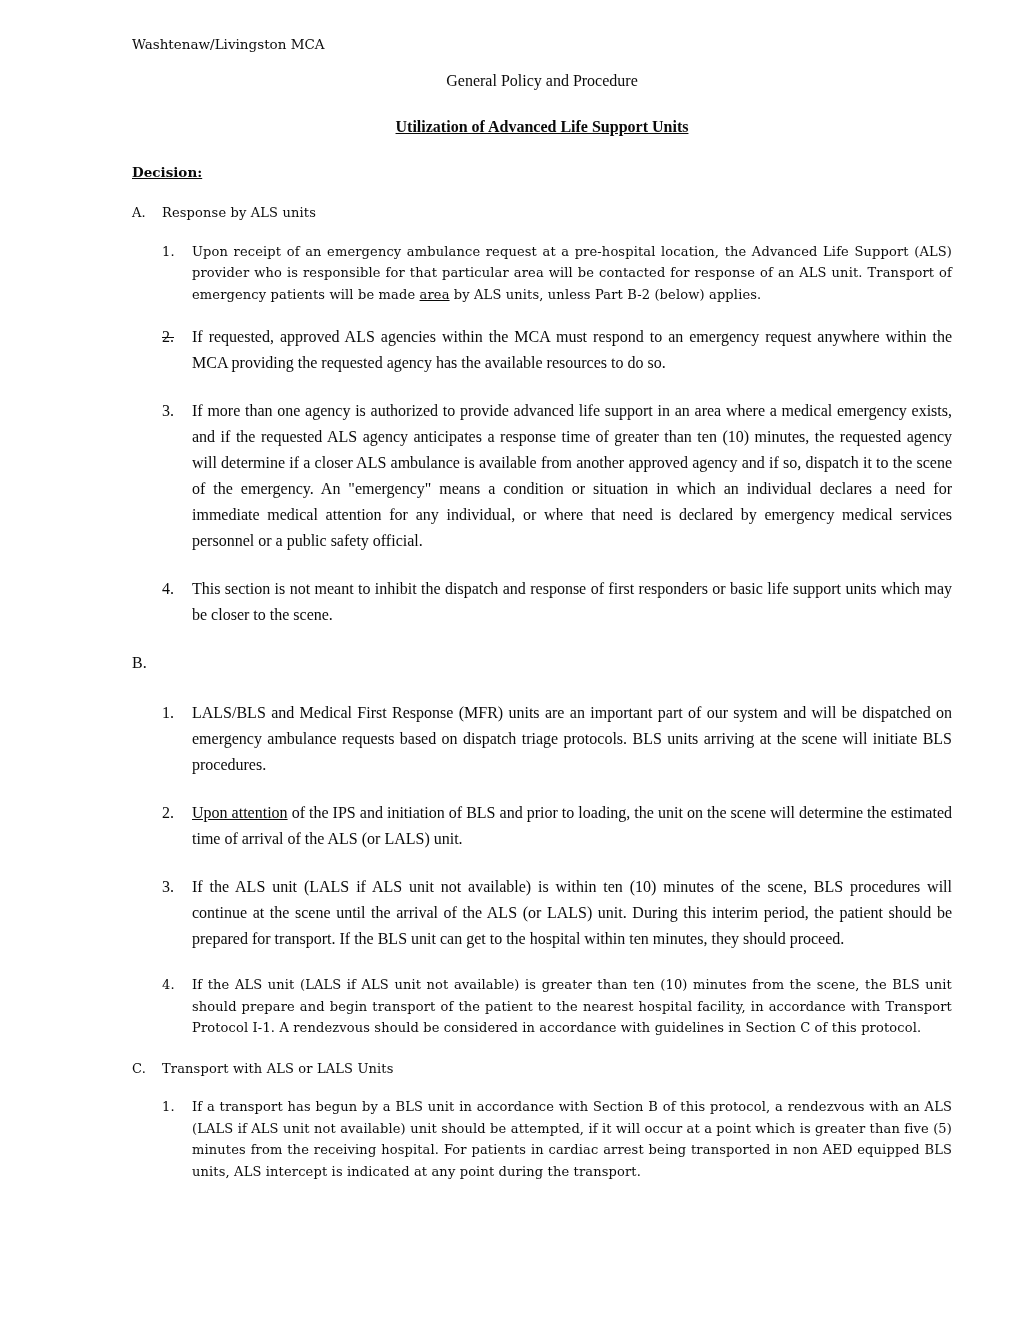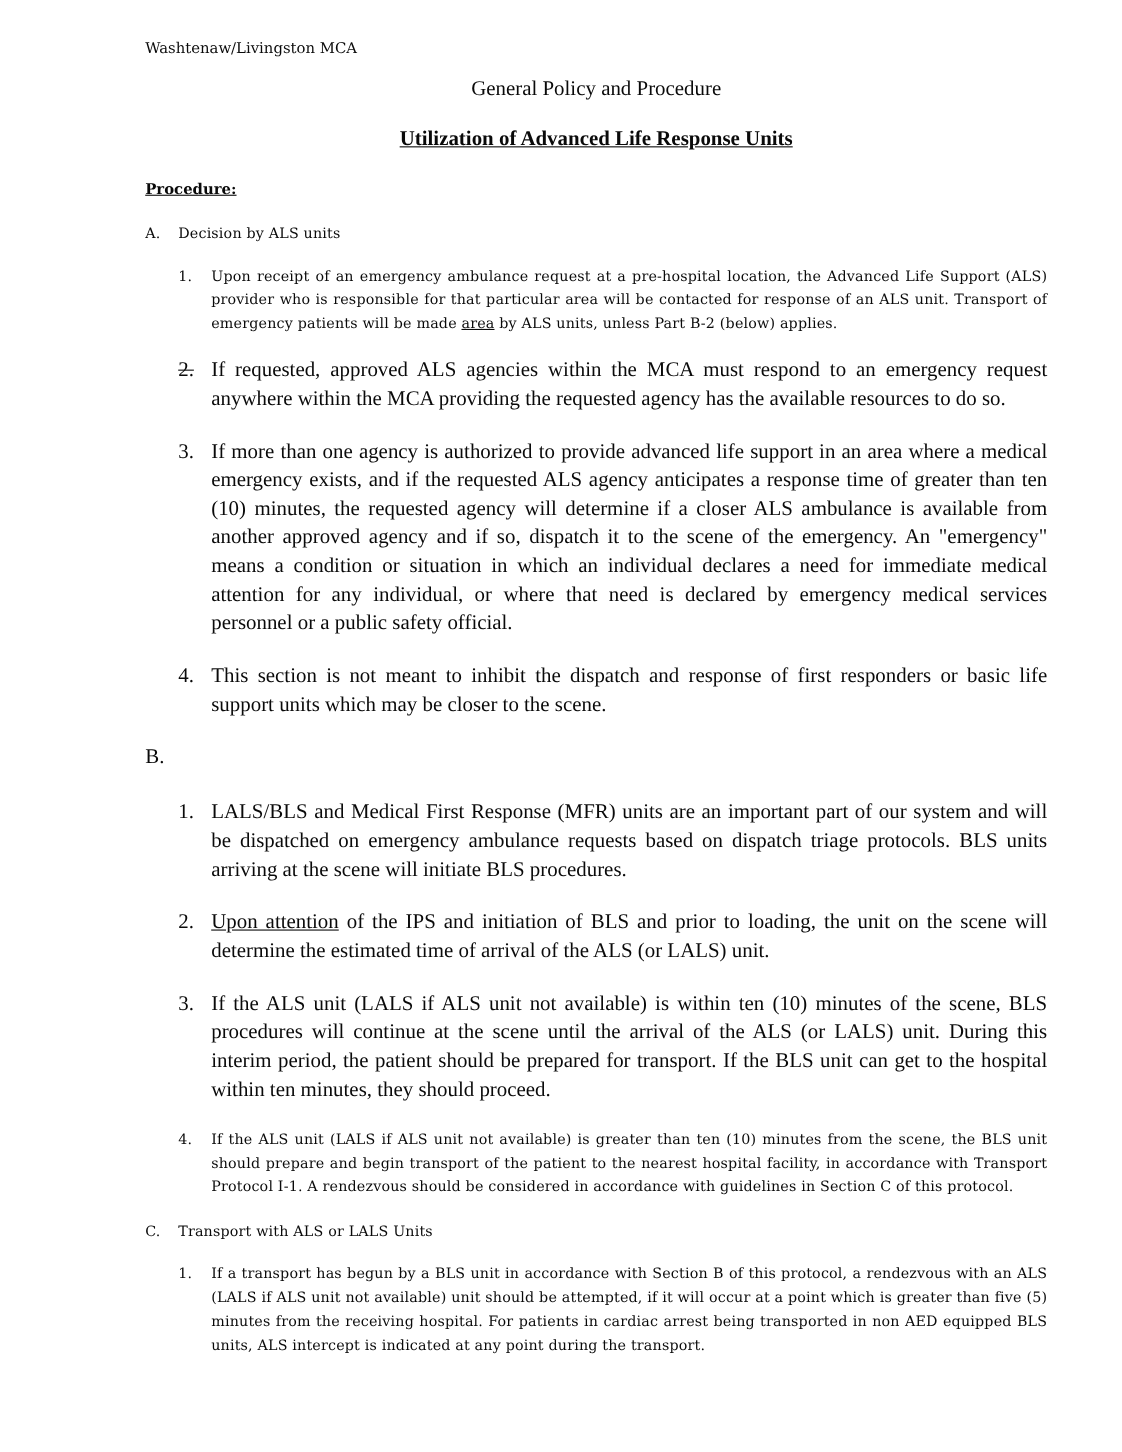--- a/index.html
+++ b/index.html
@@ -8,21 +8,21 @@
     position: relative;
     width: 996px;
     min-height: 1320px;
     margin: 0 auto;
     background: #ffffff;
     color: #0a0a0a;
     padding: 36px 56px 30px 120px;
   }
   .big {
     font-family: "Liberation Serif", serif;
-    font-size: 19px;
+    font-size: 16px;
     line-height: 26px;
   }
   .small {
     font-family: "DejaVu Serif", serif;
     font-size: 13px;
     line-height: 21.5px;
     letter-spacing: 0.15px;
   }
   .org {
     font-family: "DejaVu Serif", serif;
@@ -80,29 +80,29 @@
 </style>
 </head>
 <body>
 
 <div class="page">
 
   <div class="org">Washtenaw/Livingston MCA</div>
 
   <div class="title big">General Policy and Procedure</div>
 
-  <div class="subtitle big">Utilization of Advanced Life Response Units</div>
+  <div class="subtitle big">Utilization of Advanced Life Support Units</div>
 
 
-  <div class="procedure">Procedure:</div>
+  <div class="procedure">Decision:</div>
 
   <section>
     <div class="sec-head small">
       <span class="sec-num">A.</span>
-      <span class="sec-title">Decision by ALS units</span>
+      <span class="sec-title">Response by ALS units</span>
     </div>
 
     <div class="item small">
       <span class="num">1.</span>
       <div class="body"><span>Upon receipt of an emergency ambulance request at a pre-hospital location, the Advanced Life Support (ALS) provider who is responsible for that particular area will be contacted for response of an ALS unit. Transport of emergency patients will be made </span><span class="u">area</span><span> by ALS units, unless Part B-2 (below) applies.</span></div>
     </div>
 
     <div class="item big">
       <span class="num strike">2.</span>
       <div class="body">If requested, approved ALS agencies within the MCA must respond to an emergency request anywhere within the MCA providing the requested agency has the available resources to do so.</div>

